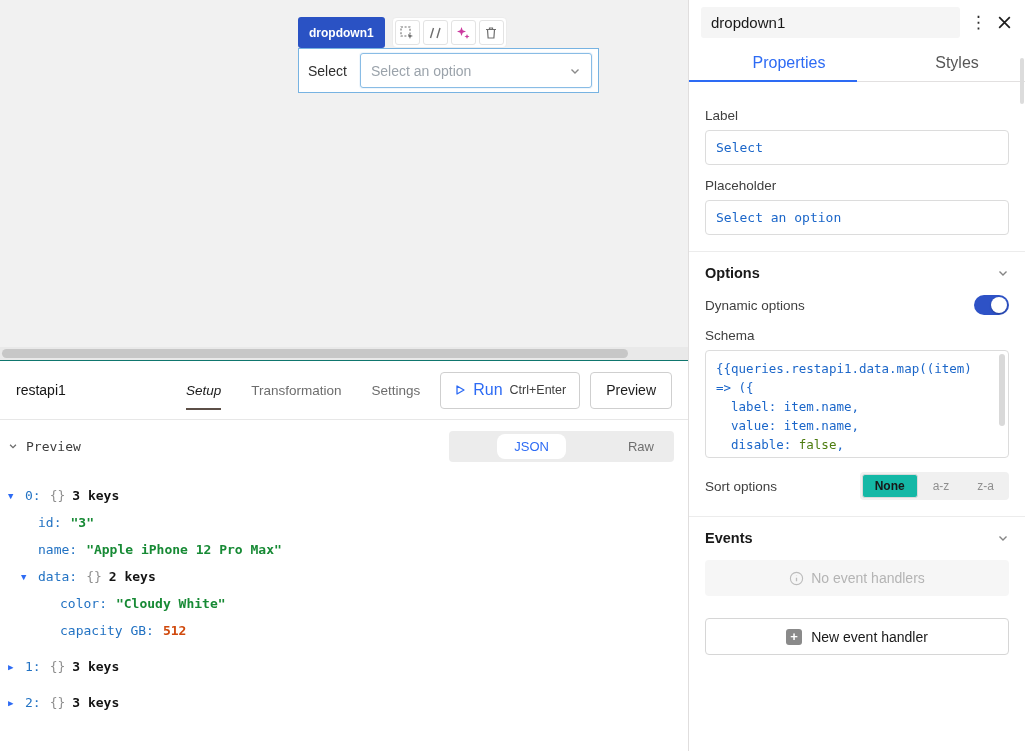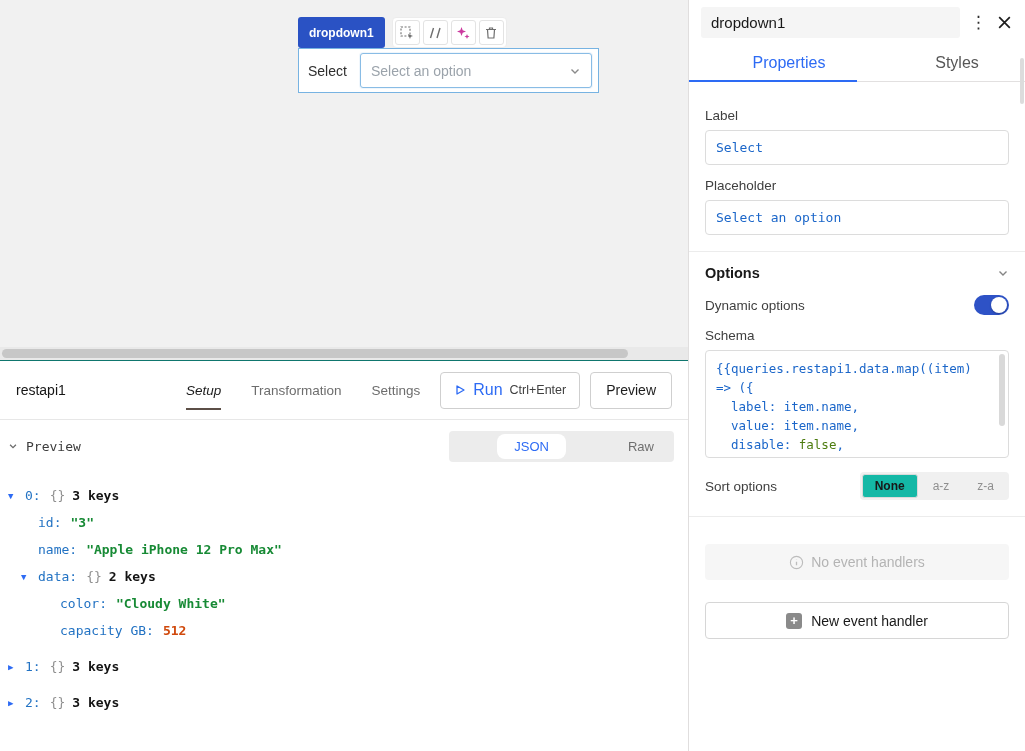--- a/index.html
+++ b/index.html
@@ -305,20 +305,26 @@
           <span class="sort-opt selected">None</span>
           <span class="sort-opt">a-z</span>
           <span class="sort-opt">z-a</span>
         </div>
       </div>
     </div>
 
     <div class="sec-divider"></div>
 
     <div class="section">
+      <div class="sec-head">
+        <span class="sec-title">Events</span>
+        <svg width="12" height="12" viewBox="0 0 12 12">
+            <path d="M2.5 4.5L6 8l3.5-3.5" fill="none" stroke="#858585" stroke-width="1.4"></path>
+          </svg>
+      </div>
       <div class="empty-events">
         <svg width="15" height="15" viewBox="0 0 16 16">
             <circle cx="8" cy="8" r="6.5" fill="none" stroke="#bcbcbc" stroke-width="1.2"></circle>
             <path d="M8 7.2v3.6M8 5v.3" stroke="#bcbcbc" stroke-width="1.4"></path>
           </svg>
         <span>No event handlers</span>
       </div>
       <button class="new-event-btn">
         <span class="plus-tile">+</span>
         <span>New event handler</span>

